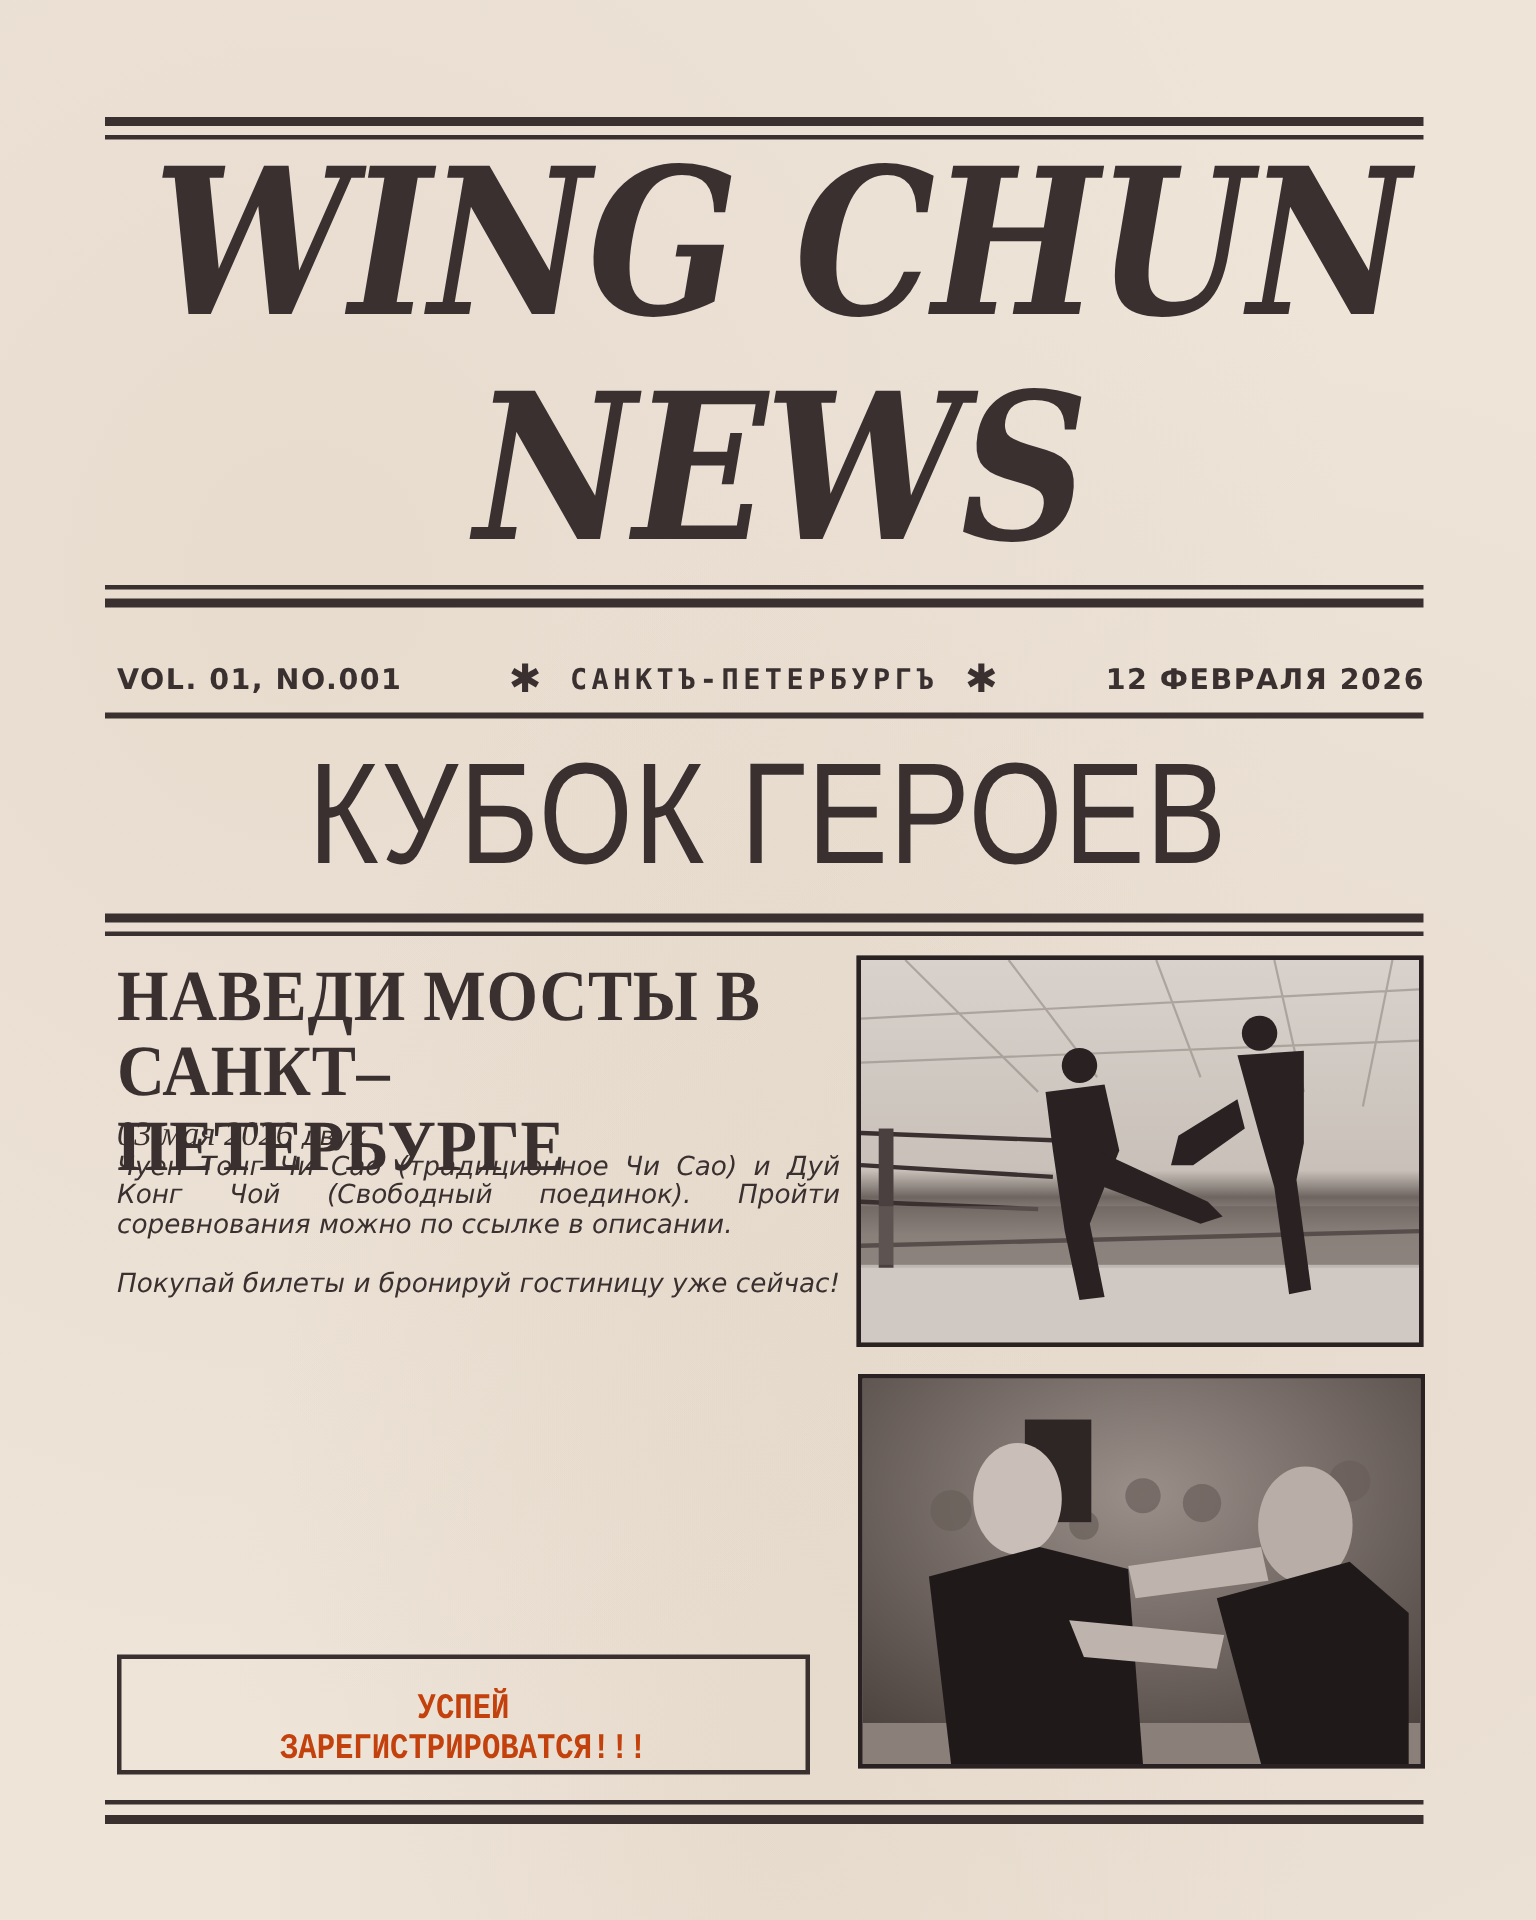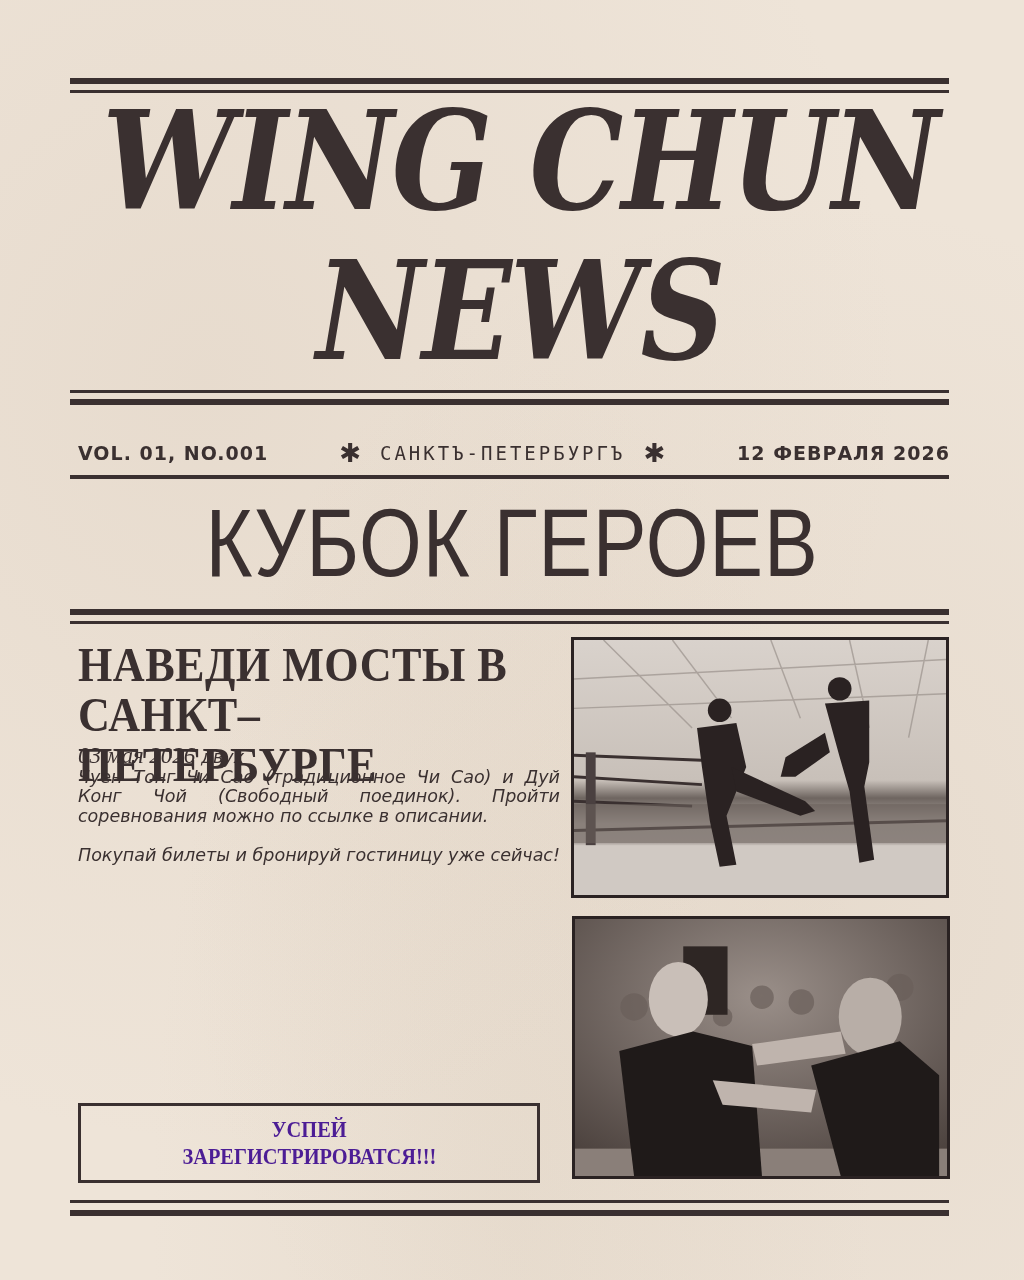--- a/index.html
+++ b/index.html
@@ -27,21 +27,21 @@
   .mast-2 { top: 253px; font-size: 118px; }
 
   
   .dateline {
     position: absolute; top: 438px; left: 78px; width: 872px; height: 30px;
     display: flex; align-items: center; justify-content: space-between;
     font-family: "DejaVu Sans", sans-serif; font-weight: bold; font-size: 19px;
     letter-spacing: 1px; color: #3a3030;
   }
   .dateline .city {
-    font-family: "DejaVu Sans Mono", monospace; font-weight: normal; letter-spacing: 3px; font-size: 19px;
+    font-family: "DejaVu Sans Mono", monospace; font-weight: bold; letter-spacing: 3px; font-size: 19px;
   }
   .dateline .star { font-size: 26px; line-height: 1; }
   .dateline .mid { display: flex; align-items: center; gap: 18px; }
 
   
   .headline {
     position: absolute; top: 495px; left: 0; width: 1024px; text-align: center;
     font-family: "Liberation Sans", sans-serif; font-size: 96px; line-height: 1;
     color: #3a3030; transform: scaleX(0.84); transform-origin: center;
     letter-spacing: 1px;
@@ -62,23 +62,23 @@
     line-height: 19.6px; color: #3a3030; text-align: justify;
   }
   .body-text p { margin: 0; }
   .body-text .serif { font-family: "Liberation Serif", serif; font-size: 23px; }
   .body-text .gap { height: 20px; }
 
   
   .cta {
     position: absolute; left: 78px; top: 1103px; width: 462px; height: 80px;
     border: 3px solid #3a3030; box-sizing: border-box;
-    display: flex; flex-direction: column; align-items: center; justify-content: center;
-    font-family: Liberation Serif, serif; font-weight: bold; font-size: 24px;
-    line-height: 27px; color: #4c1d95; text-align: center; cursor: pointer;
+    display: flex; flex-direction: column; align-items: center; justify-content: flex-end;
+    font-family: Liberation Mono, monospace; font-weight: bold; font-size: 24px;
+    line-height: 27px; color: #c2410c; text-align: center; cursor: pointer;
   }
   .cta span { display: block; transform: scaleX(0.85); }
 
   
   .photo {
     position: absolute; border: 3px solid #2a2222; box-sizing: border-box;
     overflow: hidden; background: #8a807a;
   }
   .photo svg { display: block; width: 100%; height: 100%; }
   .photo-1 { left: 571px; top: 637px; width: 378px; height: 261px; }

